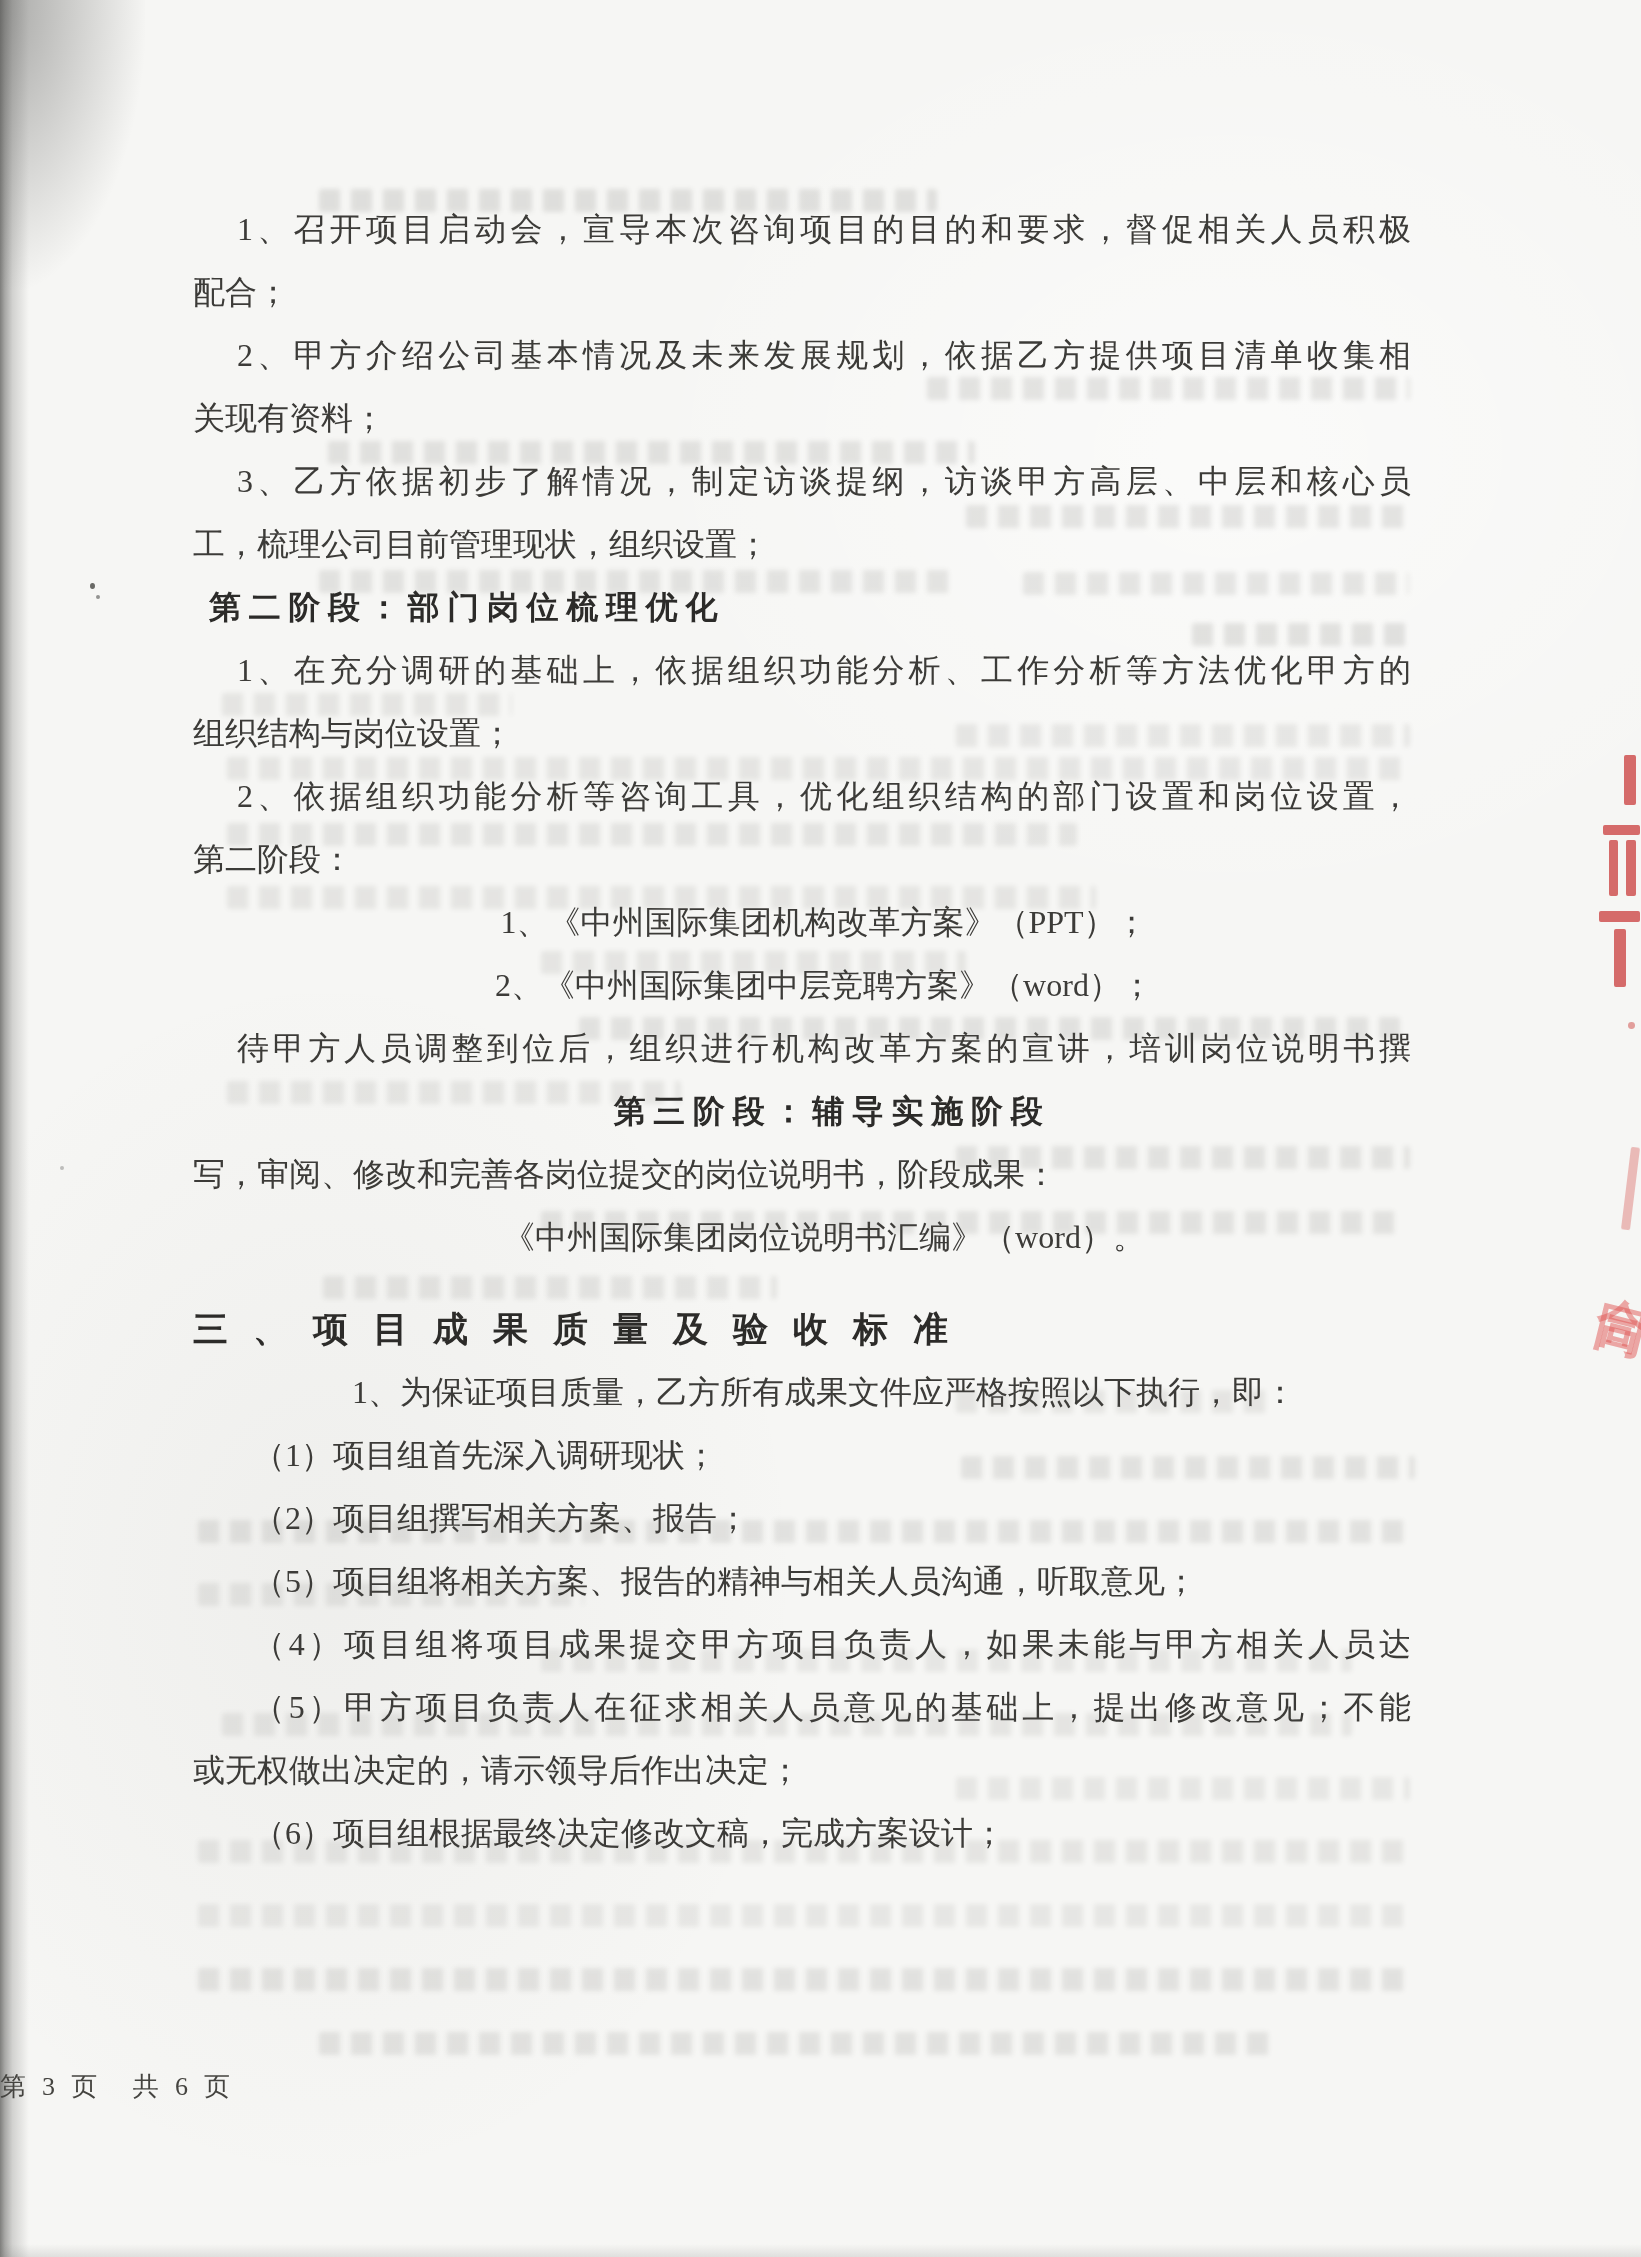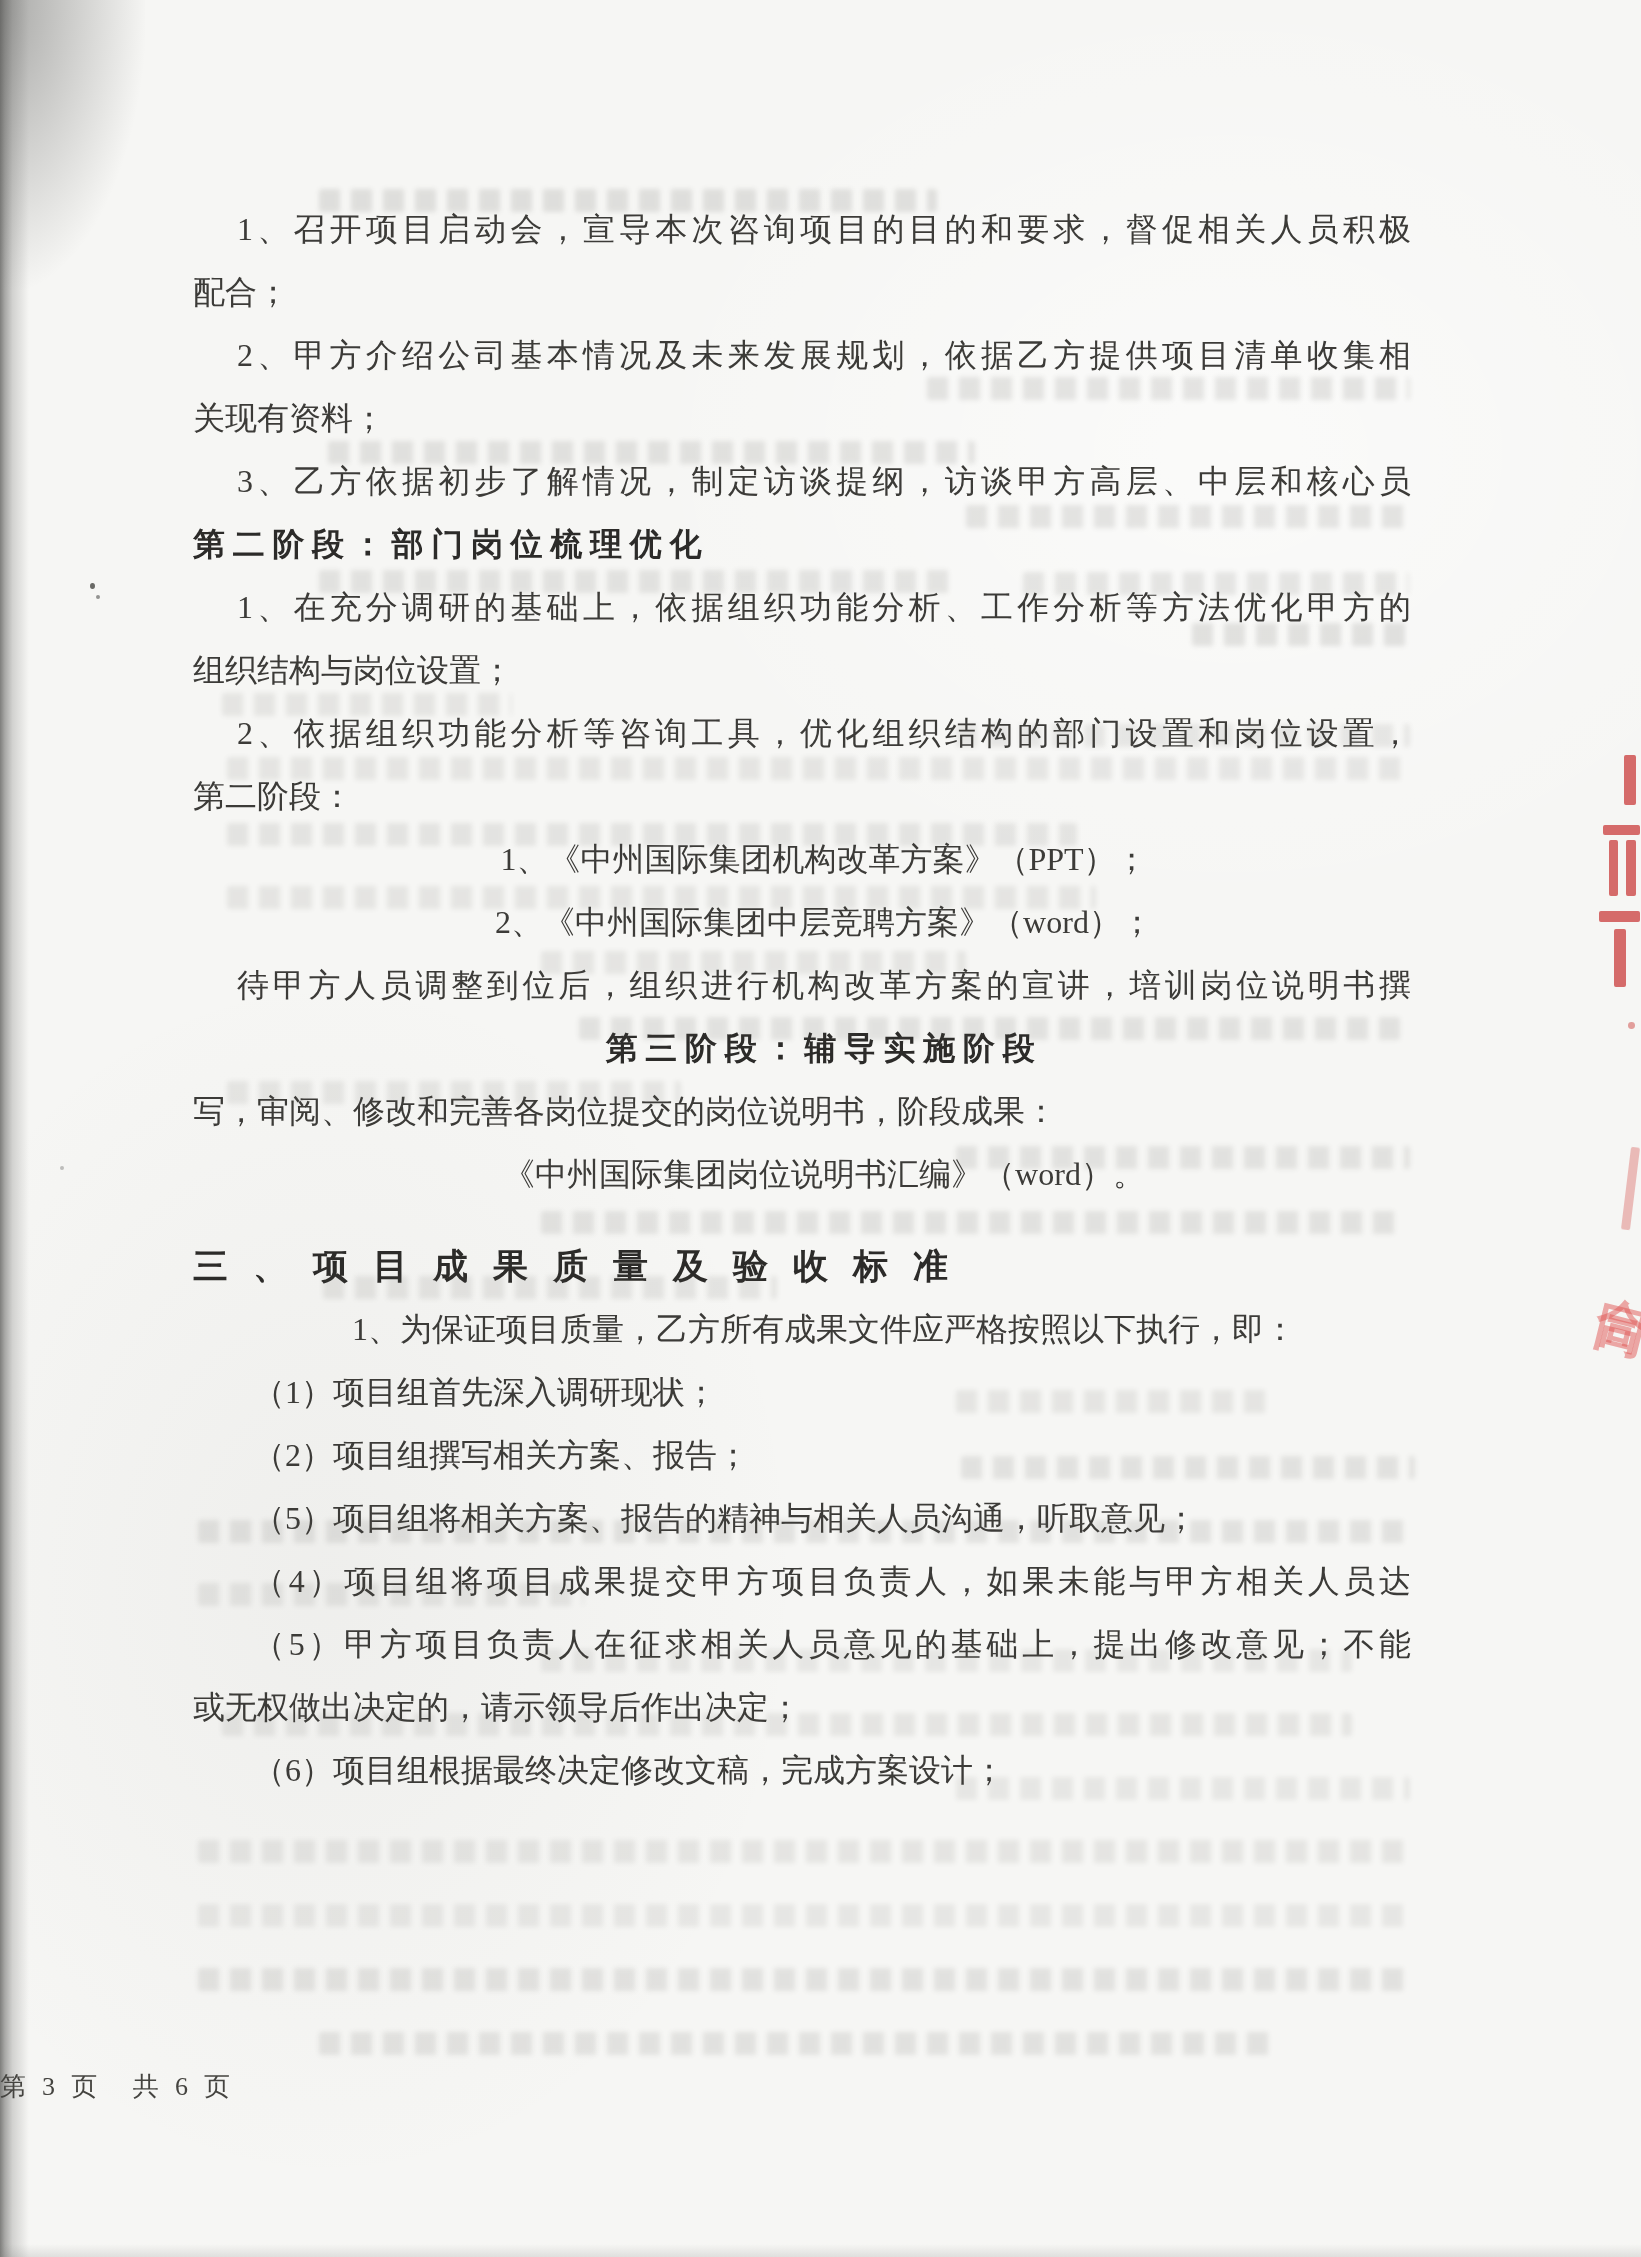--- a/index.html
+++ b/index.html
@@ -20,21 +20,21 @@
   .edge-bottom{position:absolute;left:0;bottom:0;width:100%;height:13.5px;
     background:linear-gradient(0deg,rgba(120,120,118,.18),rgba(120,120,118,0));}
   .speck{position:absolute;background:#6a6a66;border-radius:50%;}
 
   
   .content{position:absolute;left:193px;top:198px;width:1218px;font-size:32px;}
   .line{height:63px;line-height:63px;white-space:nowrap;}
   .ind1{padding-left:44px;text-align:center;}
   .ind2{padding-left:60px;}
   .just{text-align:justify;text-align-last:justify;}
-  .heading{font-family:"DejaVu Sans","Liberation Sans",sans-serif;font-weight:bold;color:#2c2b29;letter-spacing:7.7px;}
+  .heading{font-family:"DejaVu Sans","Liberation Sans",sans-serif;font-weight:bold;color:#2c2b29;letter-spacing:7.7px;margin-left:16px;}
   .heading-major{font-family:"DejaVu Sans","Liberation Sans",sans-serif;font-weight:bold;color:#2c2b29;
     font-size:35px;letter-spacing:25px;margin-top:29px;}
 
   .footer{position:absolute;left:0;top:2069px;width:1641px;text-align:left;
     font-size:26px;letter-spacing:4.8px;color:#454440;}
 
   
   .ghost{position:absolute;height:23px;filter:blur(2.9px);border-radius:2.9px;
     background:repeating-linear-gradient(90deg,#55544f 0 21px,transparent 21px 32px);}
 
@@ -58,20 +58,21 @@
   <div class="speck" style="left:90px;top:583px;width:4.8px;height:5.8px;"></div>
   <div class="speck" style="left:96px;top:595px;width:3.9px;height:3.9px;opacity:.7;"></div>
   <div class="speck" style="left:60px;top:1166px;width:3.9px;height:3.9px;opacity:.4;"></div>
 
   <div class="content">
     <div class="line ind1 just">1、召开项目启动会，宣导本次咨询项目的目的和要求，督促相关人员积极</div>
     <div class="line">配合；</div>
     <div class="line ind1 just">2、甲方介绍公司基本情况及未来发展规划，依据乙方提供项目清单收集相</div>
     <div class="line">关现有资料；</div>
     <div class="line ind1 just">3、乙方依据初步了解情况，制定访谈提纲，访谈甲方高层、中层和核心员</div>
+    <div class="line">工，梳理公司目前管理现状，组织设置；</div>
     <div class="line heading">第二阶段：部门岗位梳理优化</div>
     <div class="line ind1 just">1、在充分调研的基础上，依据组织功能分析、工作分析等方法优化甲方的</div>
     <div class="line">组织结构与岗位设置；</div>
     <div class="line ind1 just">2、依据组织功能分析等咨询工具，优化组织结构的部门设置和岗位设置，</div>
     <div class="line">第二阶段：</div>
     <div class="line ind1">1、《中州国际集团机构改革方案》（PPT）；</div>
     <div class="line ind1">2、《中州国际集团中层竞聘方案》（word）；</div>
     <div class="line ind1 just">待甲方人员调整到位后，组织进行机构改革方案的宣讲，培训岗位说明书撰</div>
     <div class="line ind1 heading">第三阶段：辅导实施阶段</div>
     <div class="line">写，审阅、修改和完善各岗位提交的岗位说明书，阶段成果：</div>

